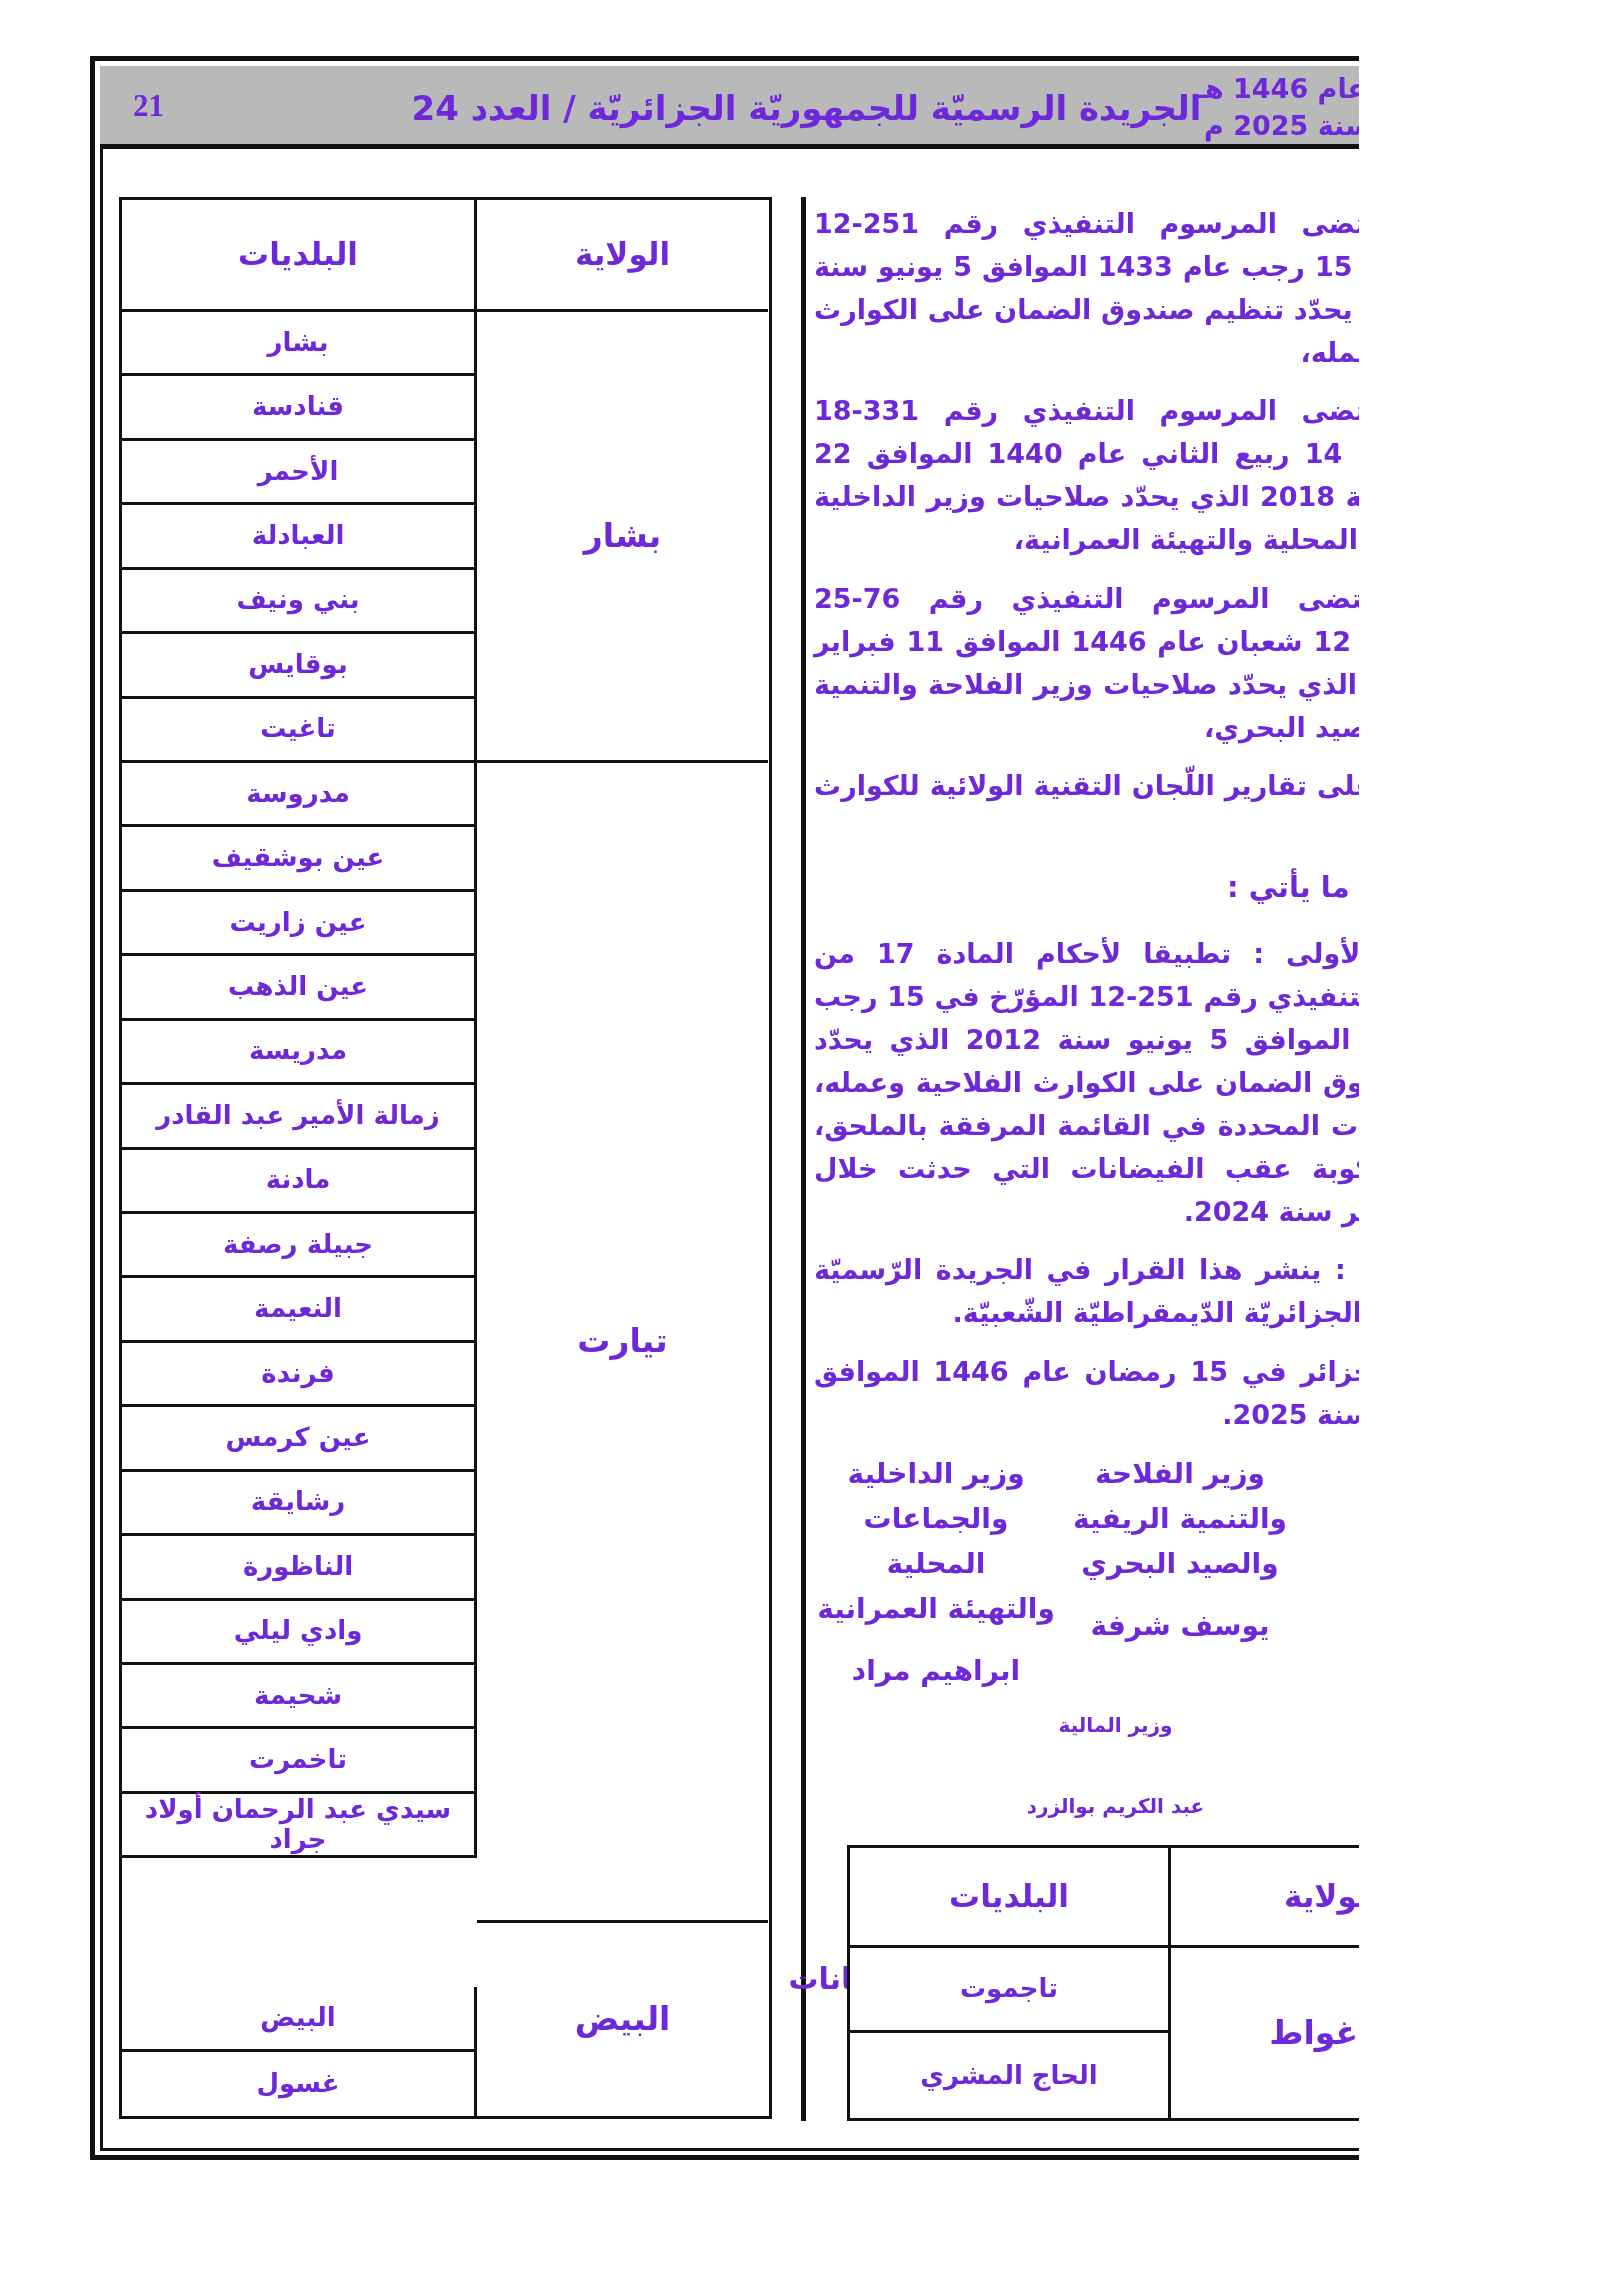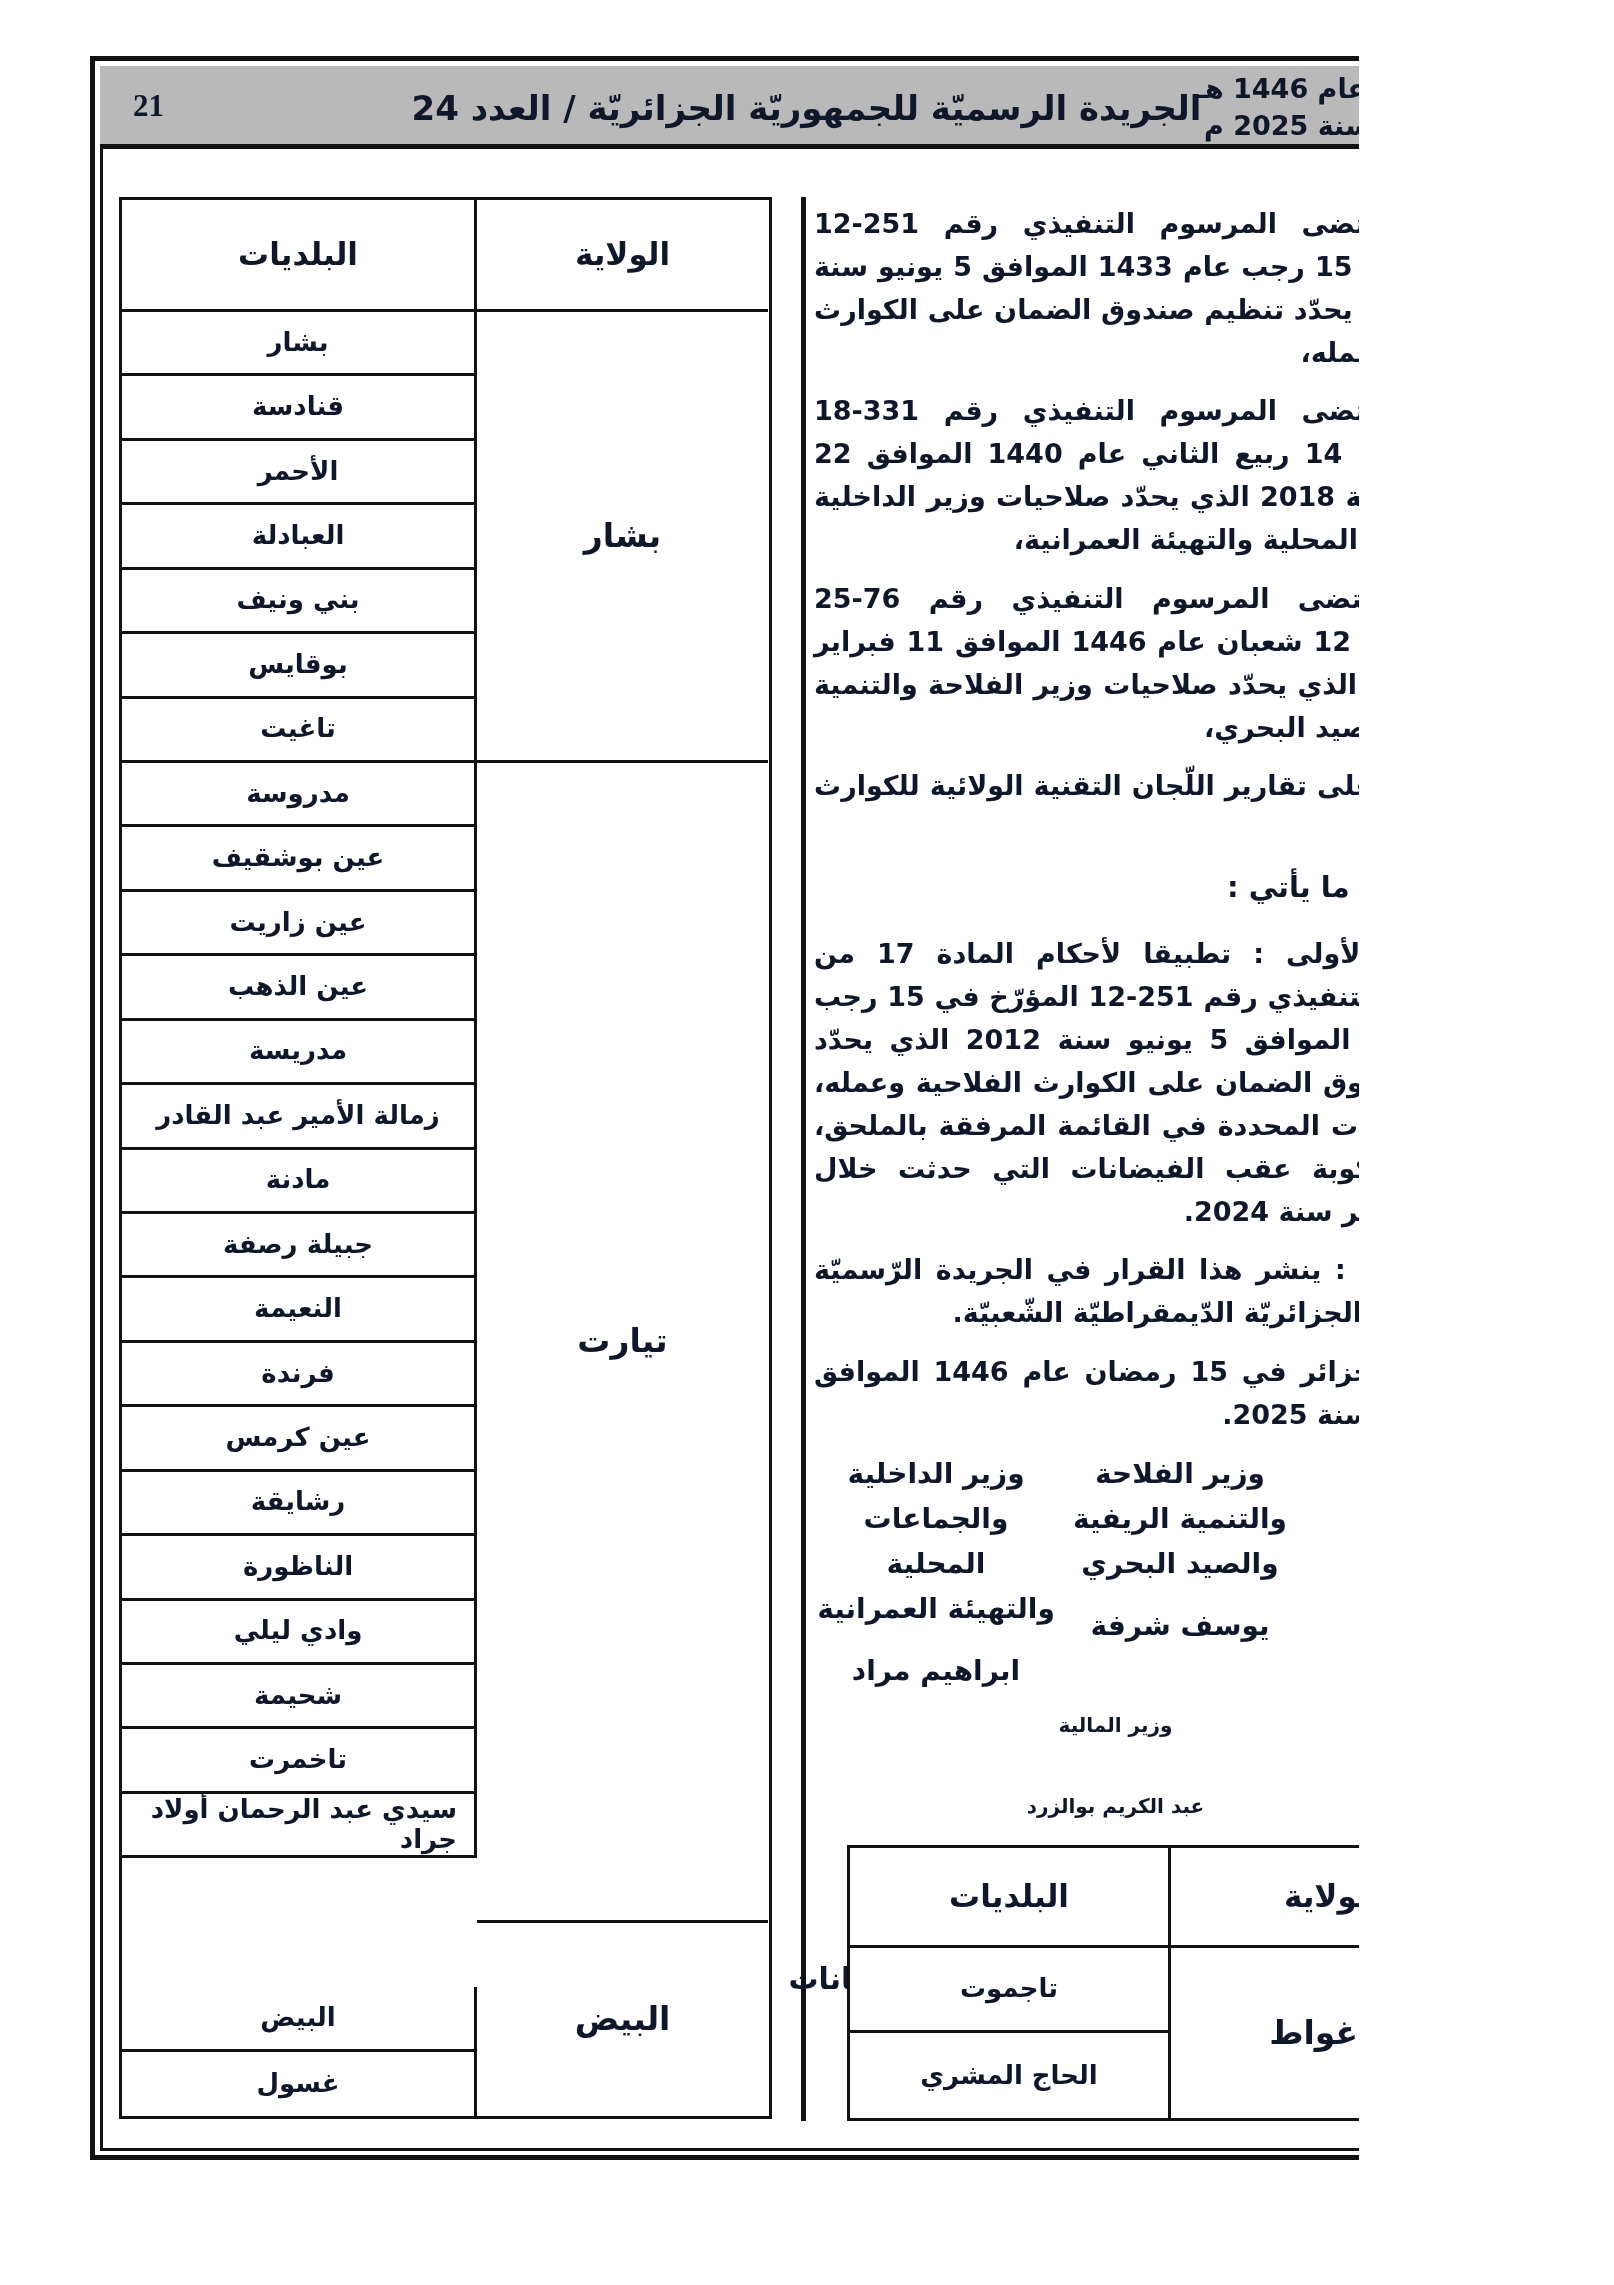--- a/index.html
+++ b/index.html
@@ -1,37 +1,37 @@
 <!DOCTYPE html>
 <html lang="ar" style="font-size:14.5px"><head>
 <meta charset="utf-8">
 <style>
   html,body{margin:0;padding:0;background:#ffffff;}
   #page{position:relative;width:1359px;height:2285px;background:#fff;overflow:hidden;
-        font-family:"DejaVu Sans",sans-serif;color:#0f172a;}
+        font-family:"DejaVu Sans",sans-serif;color:#6d28d9;}
   
   #frame-outer{position:absolute;left:90px;top:56px;width:1433px;height:2104px;
                border:5.4px solid #111;box-sizing:border-box;}
   #frame-inner{position:absolute;left:4.5px;top:4.5px;right:4.5px;bottom:4.5px;
                border:3.6px solid #111;box-sizing:border-box;}
   
   #head-band{position:absolute;left:100px;top:66px;width:1413px;height:83px;
              background:#b9b9b9;border-bottom:5.4px solid #111;box-sizing:border-box;}
   #page-num{position:absolute;left:33px;top:22px;font-family:"Liberation Serif",serif;
             font-size:31px;font-weight:bold;}
   #head-title{position:absolute;left:0;right:0;top:22px;text-align:center;
               font-size:34px;font-weight:bold;direction:rtl;}
   #head-dates{position:absolute;right:14.5px;top:3.6px;direction:rtl;
               font-size:27px;font-weight:bold;line-height:37px;}
   
   #col-rule{position:absolute;left:801px;top:197px;width:4.5px;height:1924px;background:#111;}
   
   .gtable{position:absolute;display:grid;border:3.6px solid #111;box-sizing:border-box;
           background:#fff;direction:ltr;}
-  .cell{display:flex;align-items:center;justify-content:center;
+  .cell{display:flex;align-items:center;justify-content:center;text-align:center;
         border-bottom:3.6px solid #111;box-sizing:border-box;font-weight:bold;
         direction:rtl;line-height:1.15;padding:0 17px;}
   .cell.c1{border-right:3.6px solid #111;}
   .cell.last-row{border-bottom:none;}
   .cell.head{font-size:31px;}
   .cell.commune{font-size:26px;}
   .cell.wilaya{font-size:33px;}
   #main-table{left:119px;top:197px;width:653px;height:1922px;}
   #annex-table{left:847px;top:1845px;width:650px;height:276px;}
   

